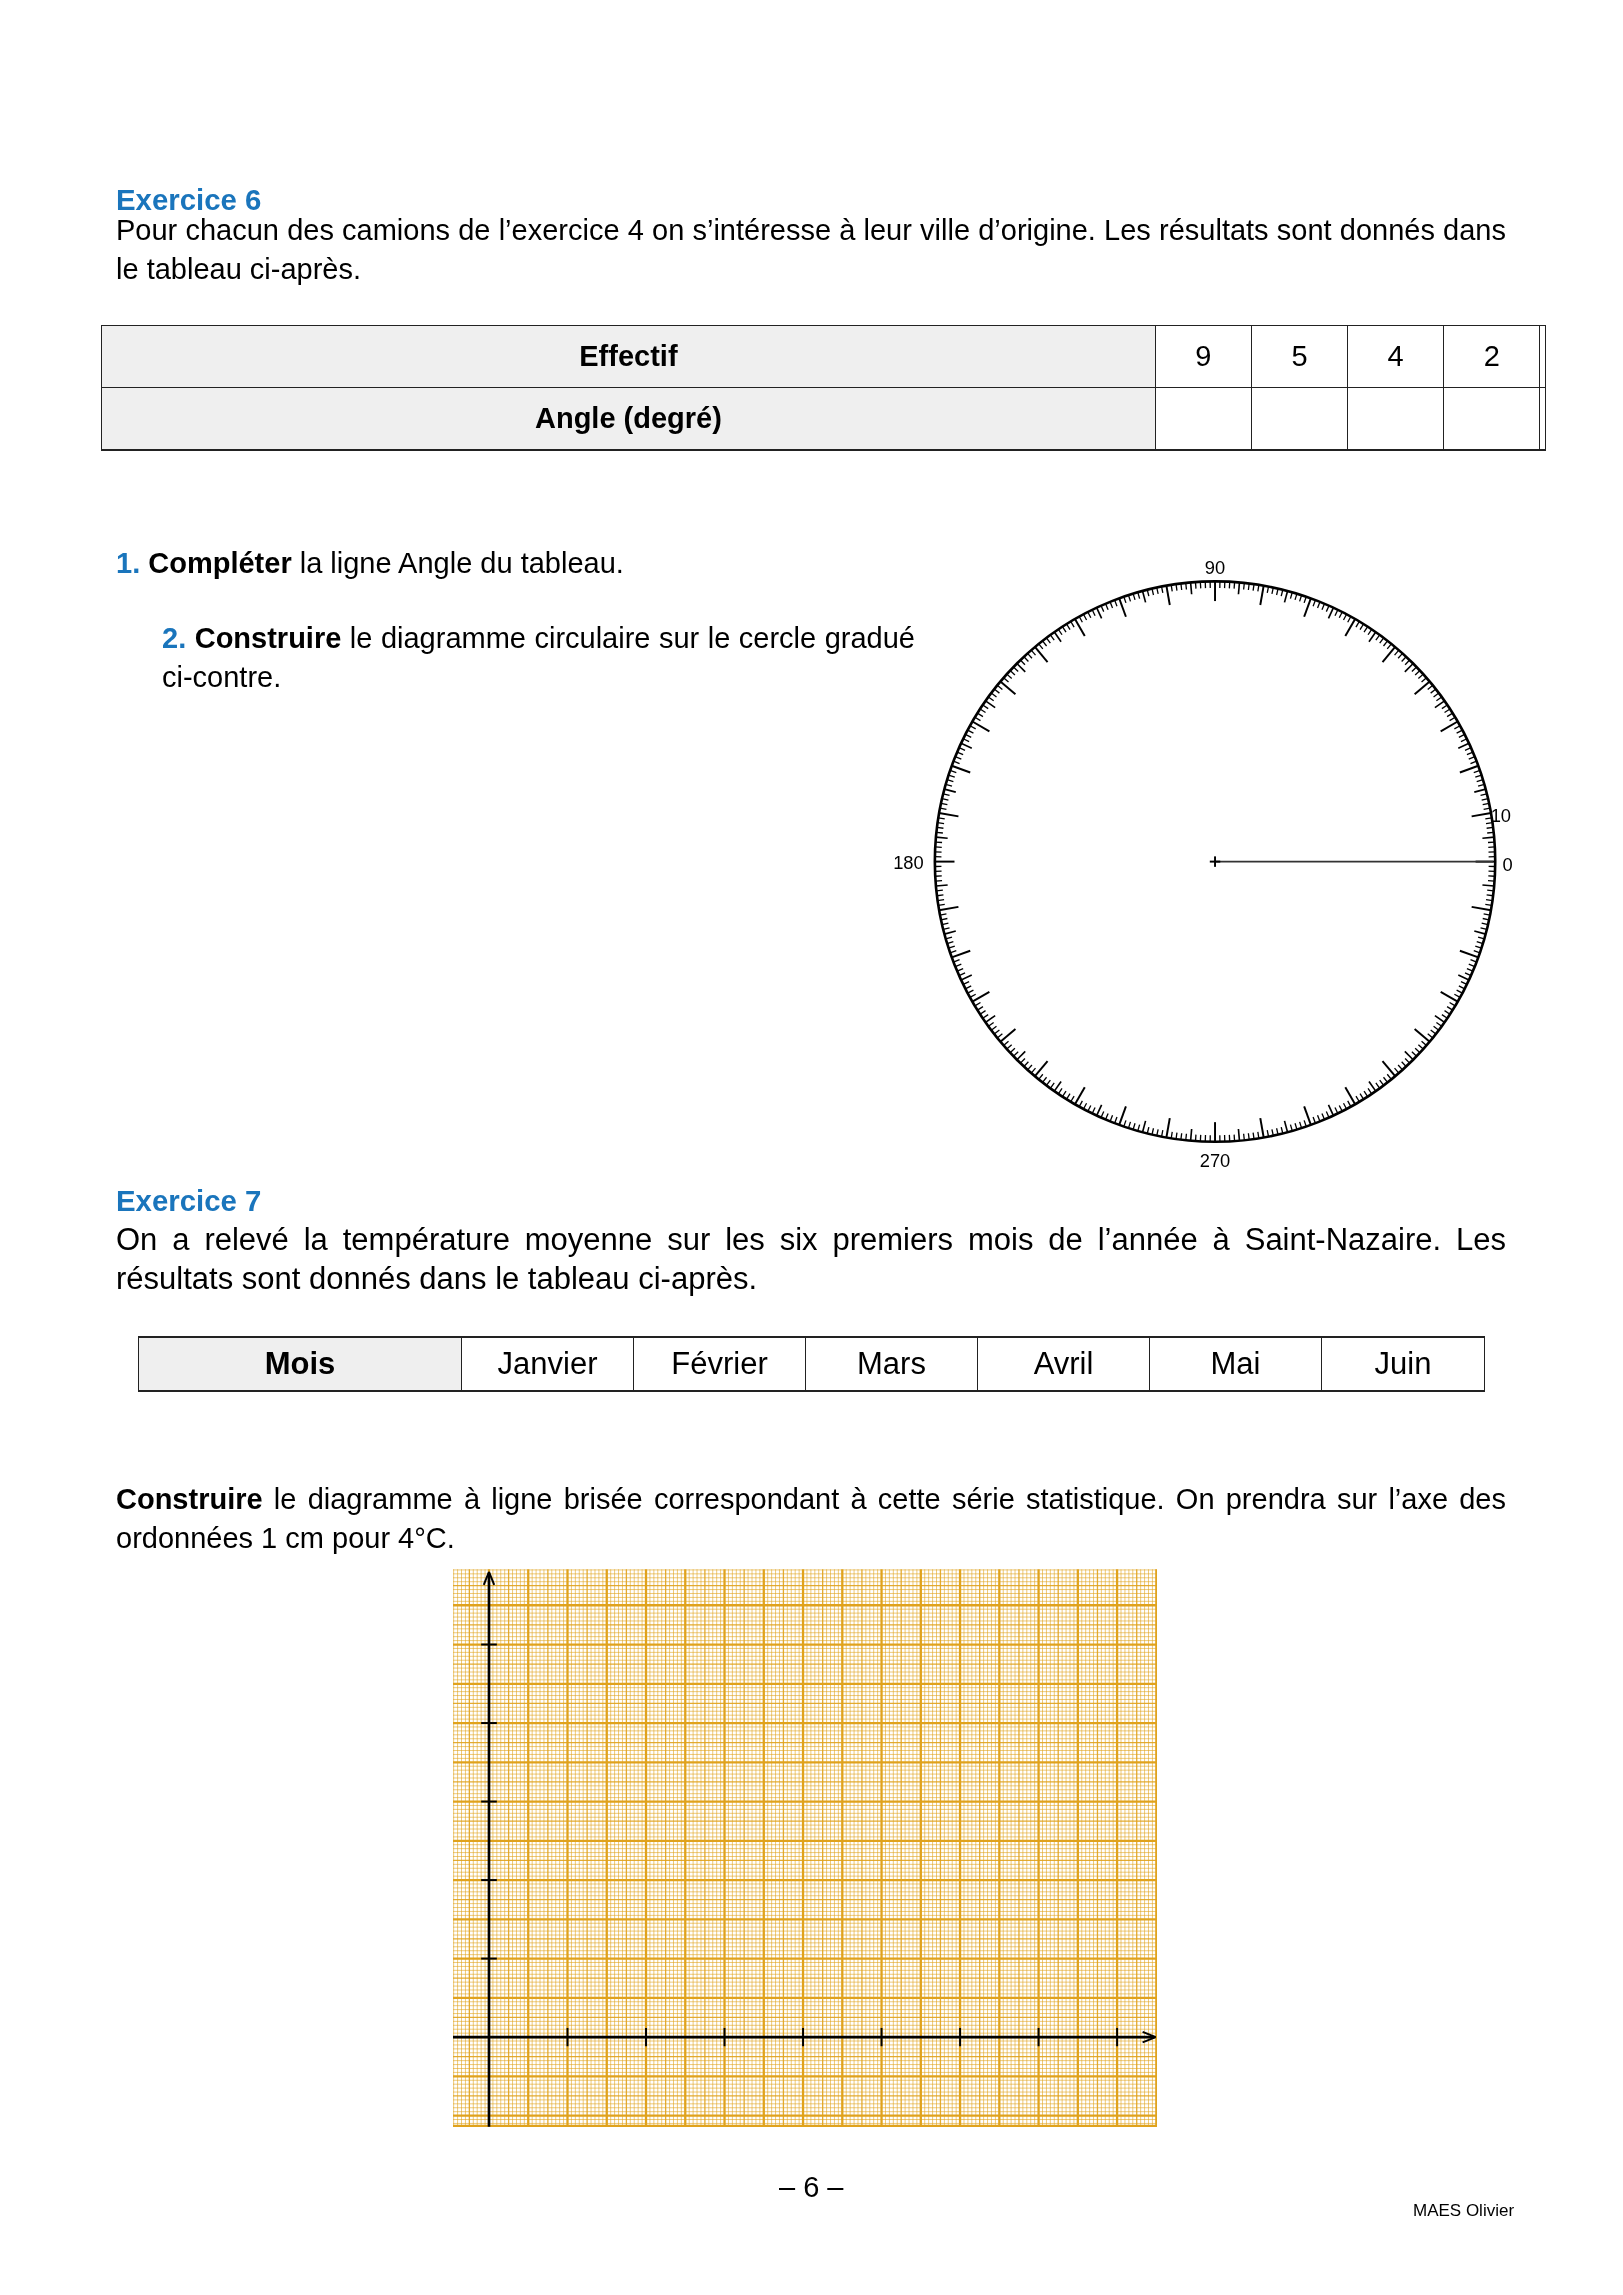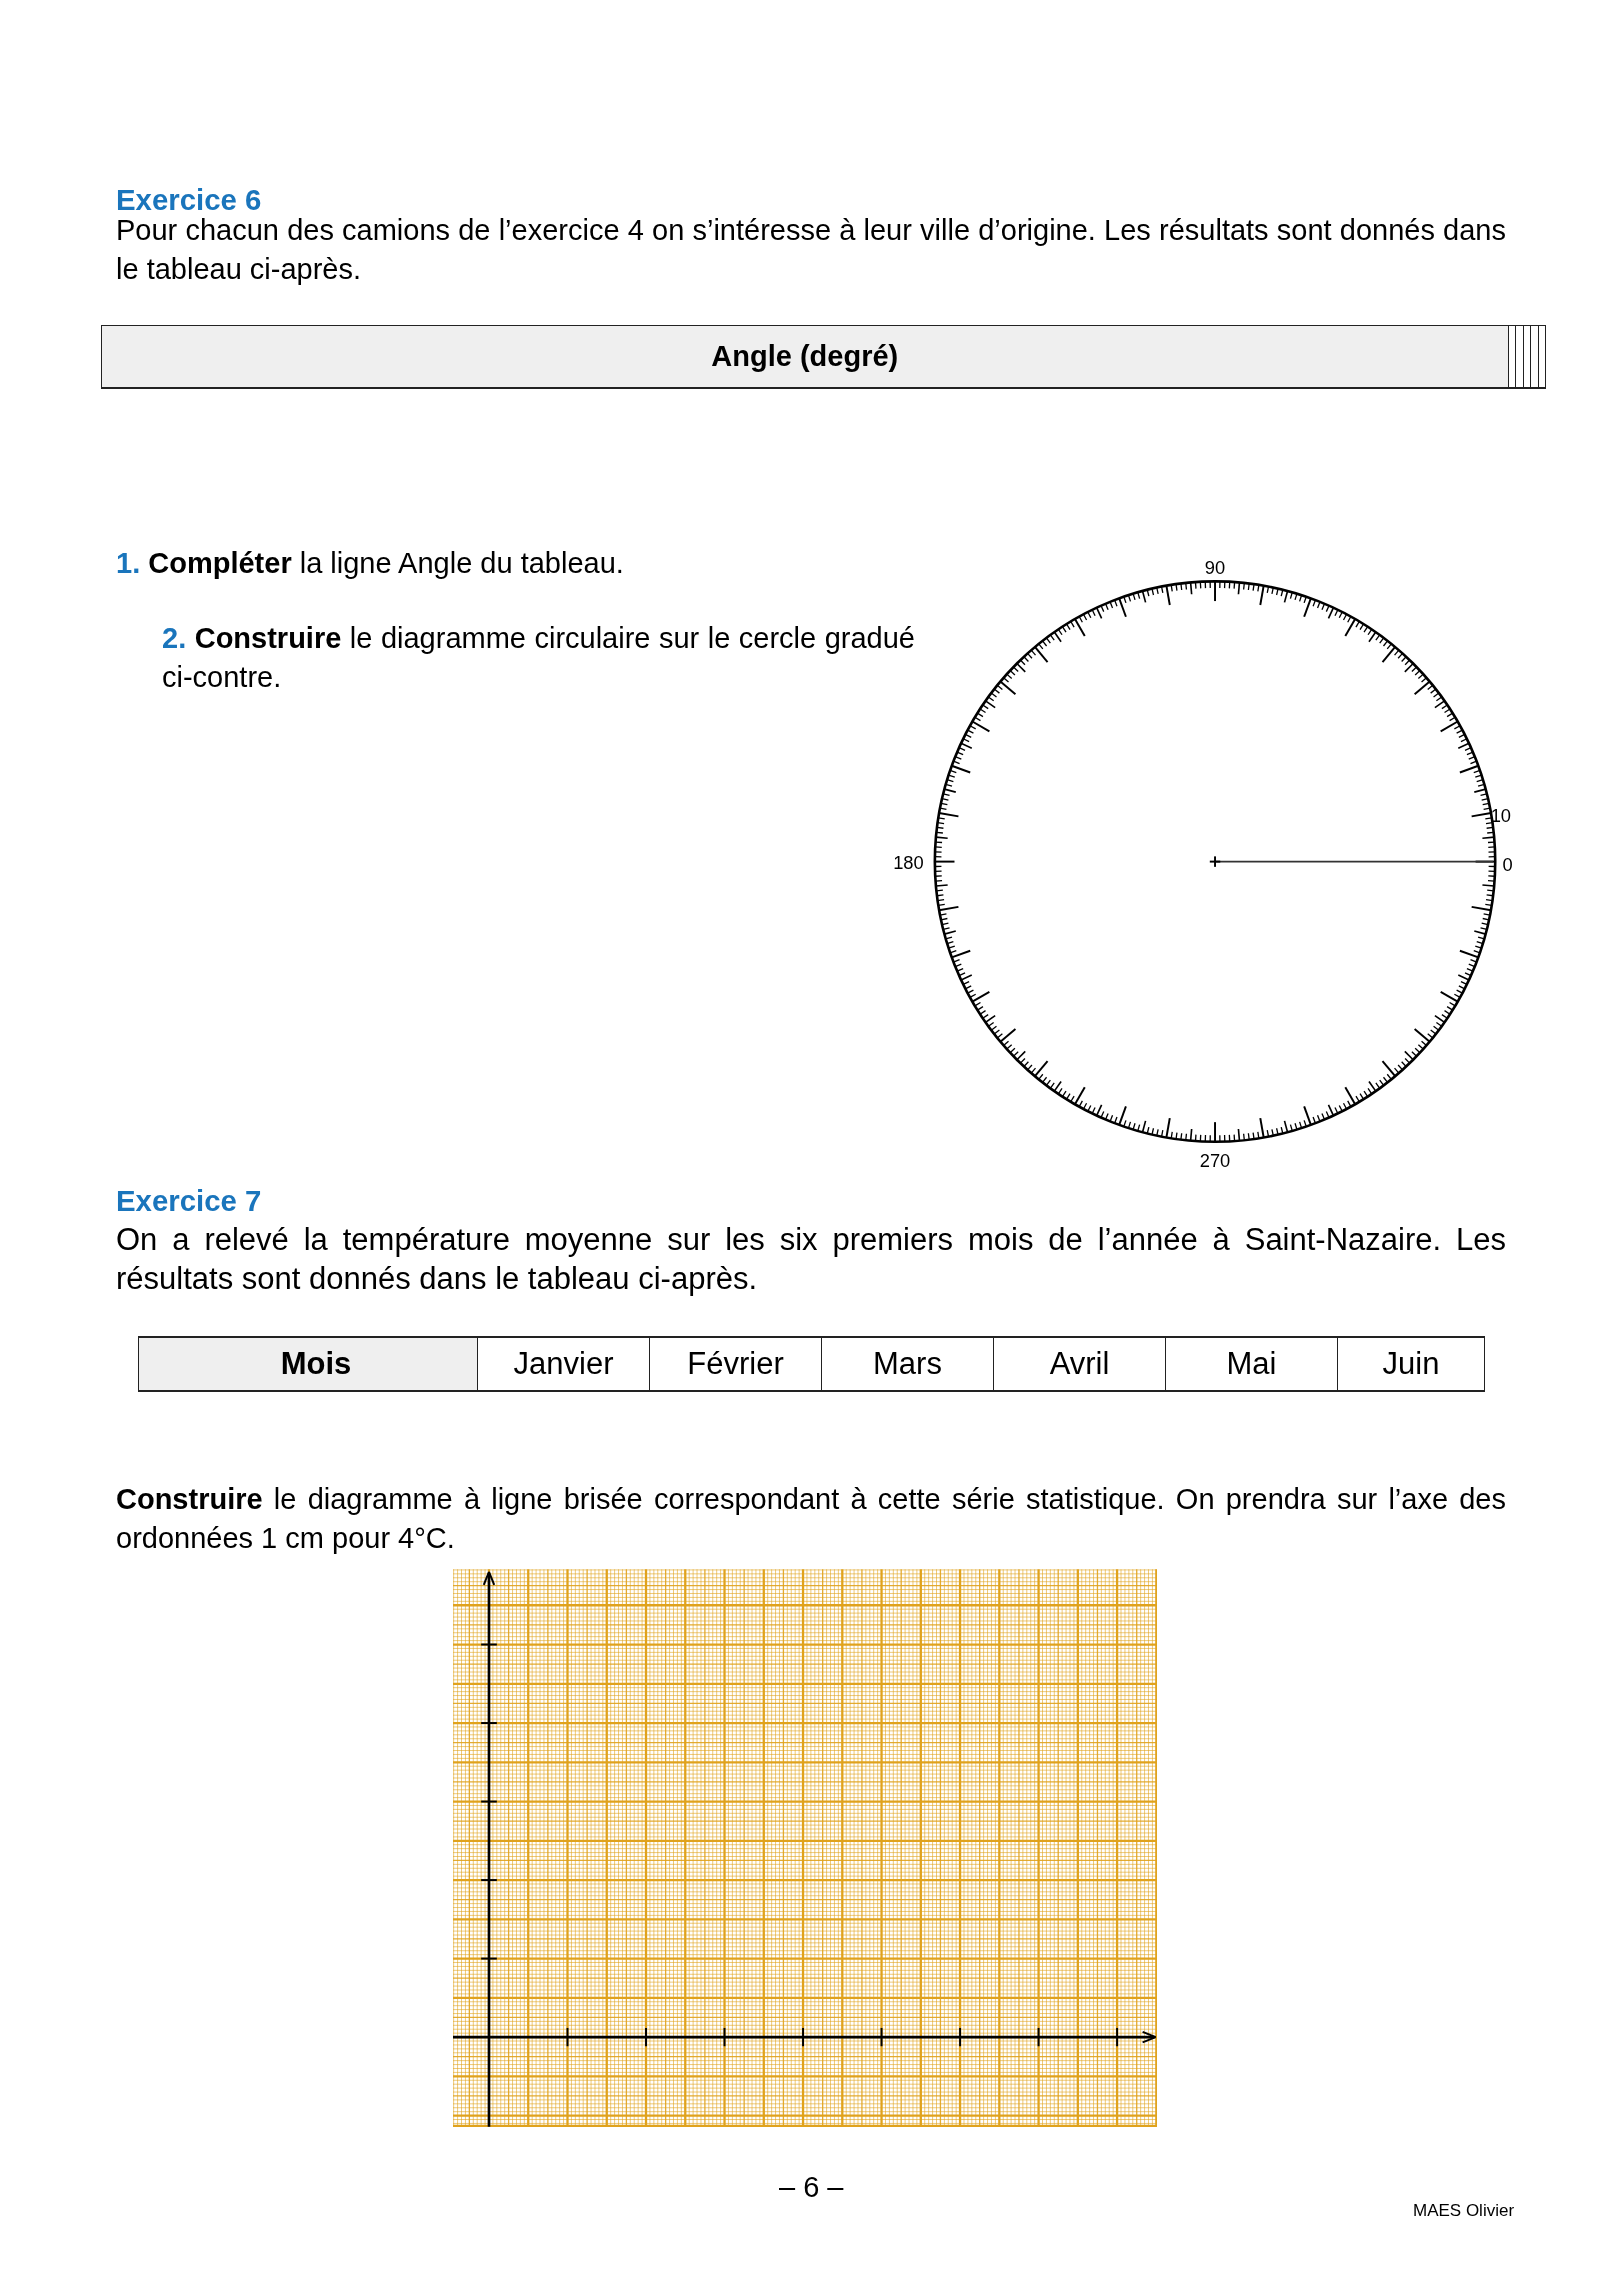--- a/index.html
+++ b/index.html
@@ -22,20 +22,28 @@
   .footer-author { font-size: 17px; }
 </style>
 </head>
 <body>
 
 <div class="abs ex-title" style="left:116px; top:183px;">Exercice 6</div>
 <div class="abs para" style="left:116px; top:211px; width:1390px;">Pour chacun des camions de l’exercice 4 on s’intéresse à leur ville d’origine. Les résultats sont donnés dans le tableau ci-après.</div>
 
 <table class="t" id="t1" style="left:101px; top:325px; width:1445px;">
   <tbody>
+  <tr style="height:62px;">
+    <td class="hdr">Effectif</td>
+    <td>9</td>
+    <td>5</td>
+    <td>4</td>
+    <td>2</td>
+    <td></td>
+  </tr>
   <tr class="bot" style="height:62px;">
     <td class="hdr">Angle (degré)</td>
     <td></td>
     <td></td>
     <td></td>
     <td></td>
     <td></td>
   </tr>
 </tbody>
   </table>
@@ -422,21 +430,21 @@
   <text x="82" y="488" font-size="28" text-anchor="end">180</text>
   <text x="527" y="942" font-size="28" text-anchor="middle">270</text>
 </svg>
 
 <div class="abs ex-title" style="left:116px; top:1184px;">Exercice 7</div>
 <div class="abs para" style="left:116px; top:1220px; width:1390px; font-size:31px;">On a relevé la température moyenne sur les six premiers mois de l’année à Saint-Nazaire. Les résultats sont donnés dans le tableau ci-après.</div>
 
 <table class="t" id="t2" style="left:138px; top:1336px; width:1347px; font-size:31px;">
   <tbody>
       <tr class="top" style="height:54px;">
-    <td class="hdr" style="width:322px;padding-left:16px;">Mois</td>
+    <td class="hdr" style="width:322px;">Mois</td>
     <td style="width:171px;">Janvier</td>
     <td style="width:171px;">Février</td>
     <td style="width:171px;">Mars</td>
     <td style="width:171px;">Avril</td>
     <td style="width:171px;">Mai</td>
     <td>Juin</td>
   </tr>
 </tbody>
   </table>
 

